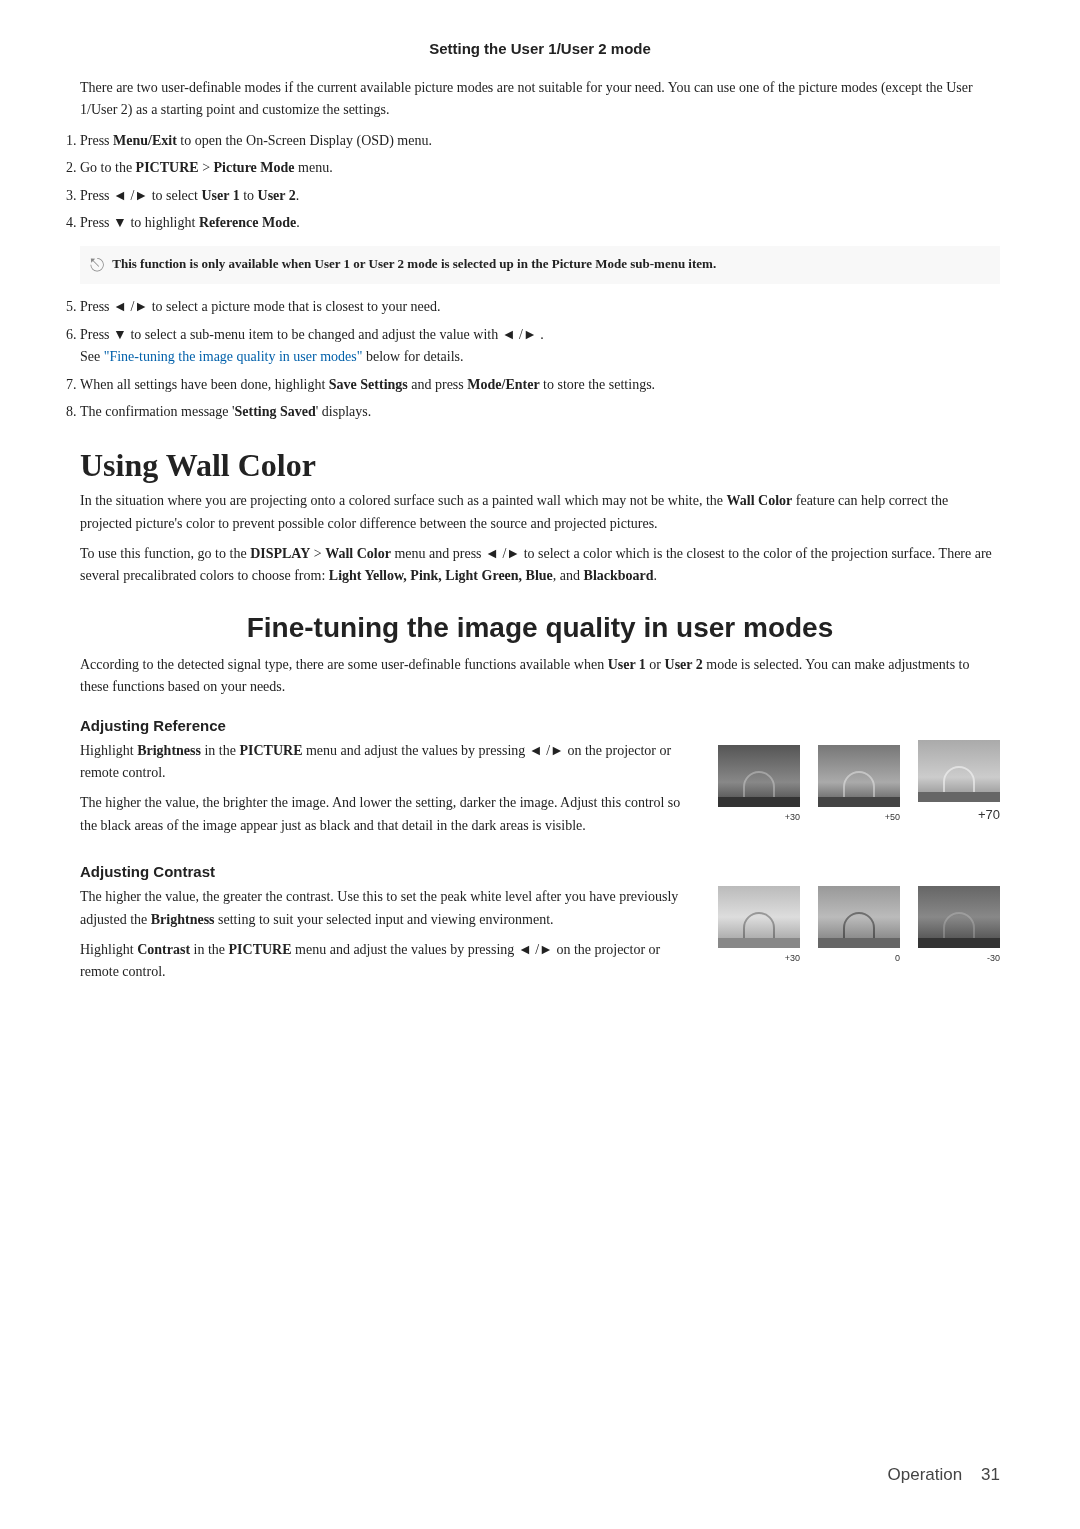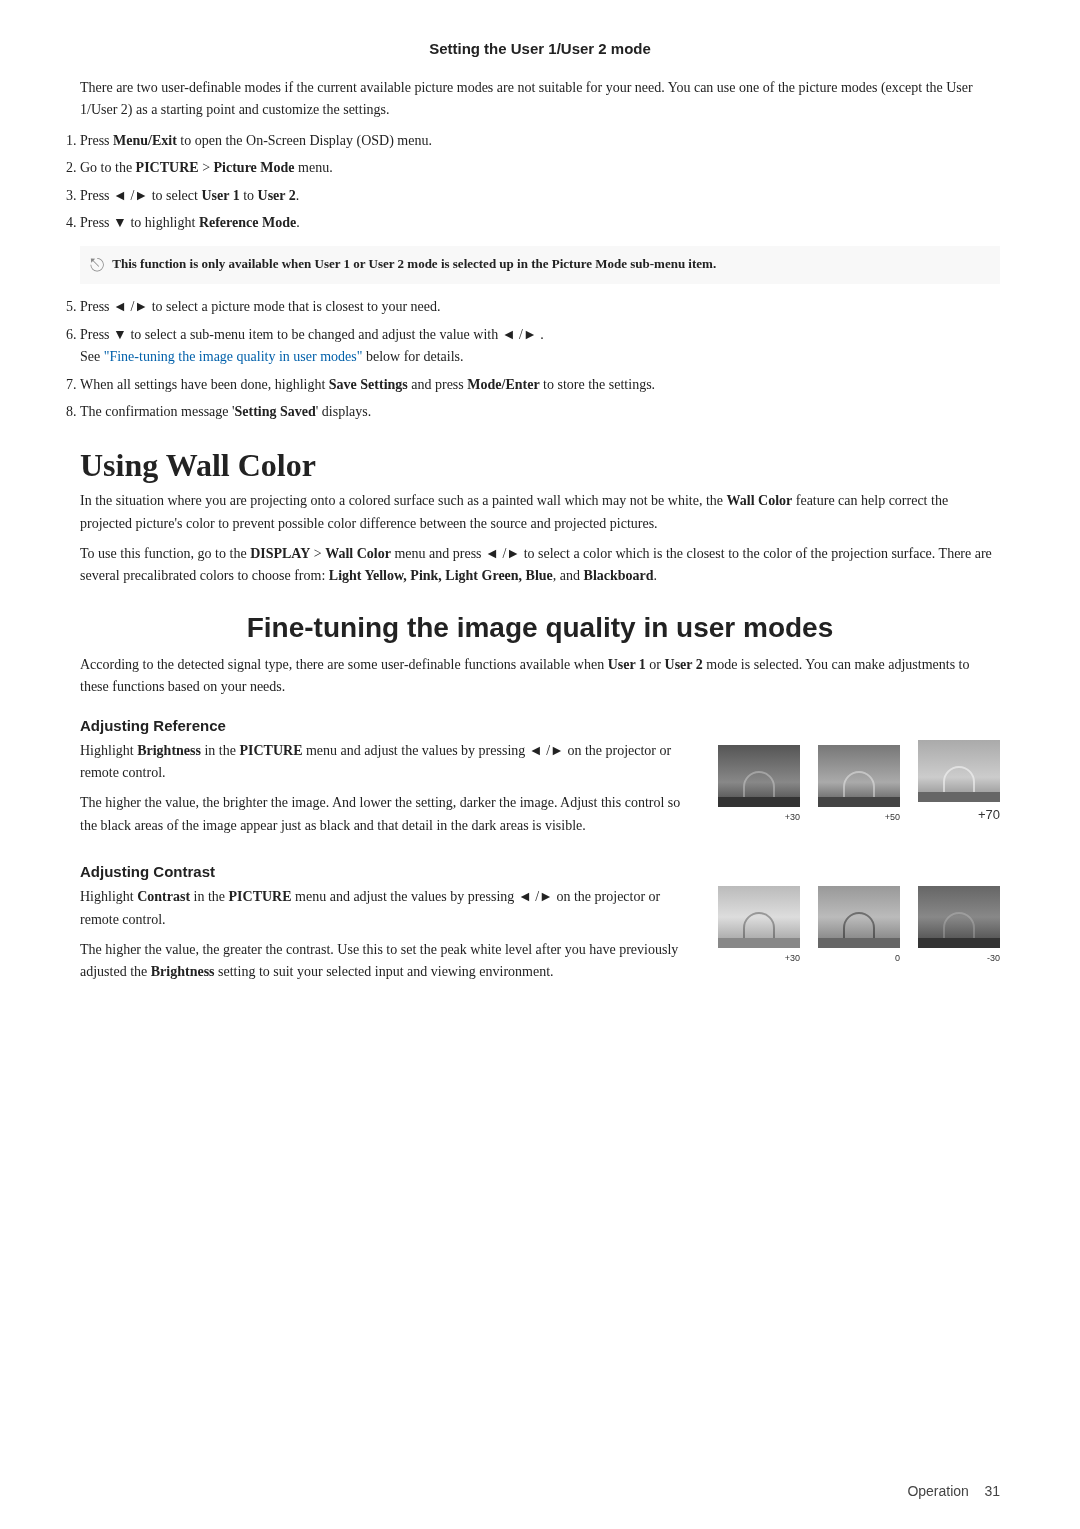--- a/index.html
+++ b/index.html
@@ -87,23 +87,23 @@
       flex: 1;
     }
     .two-col .img-col {
       flex-shrink: 0;
       display: flex;
       gap: 18px;
       align-items: flex-end;
     }
     .footer {
       position: absolute;
-      bottom: 30px;
+      bottom: 44px;
       right: 80px;
-      font-size: 14px;
+      font-size: 17px;
       color: #444;
       font-family: Arial, sans-serif;
     }
     .arrow-sym {
       font-style: normal;
     }
     
     .mini-img {
       width: 82px;
       height: 62px;
@@ -220,24 +220,24 @@
       <div style="font-size:13px;text-align:right;font-family:Arial,sans-serif;color:#333;margin-top:1px;">+70</div>
     </div>
   </div>
 </div>
 
 <h3 class="sub-heading">Adjusting Contrast</h3>
 
 <div class="two-col">
   <div class="text-col">
     <p>
+      The higher the value, the greater the contrast. Use this to set the peak white level after you have previously adjusted the <span class="bold">Brightness</span> setting to suit your selected input and viewing environment.
+    </p>
+    <p>
       Highlight <span class="bold">Contrast</span> in the <span class="bold">PICTURE</span> menu and adjust the values by pressing <span class="arrow-sym">◄ /►</span> on the projector or remote control.
-    </p>
-    <p>
-      The higher the value, the greater the contrast. Use this to set the peak white level after you have previously adjusted the <span class="bold">Brightness</span> setting to suit your selected input and viewing environment.
     </p>
   </div>
   <div class="img-col">
 
     <div style="display:inline-block;position:relative;">
       <div class="mini-img">
         <div style="position:relative;width:100%;height:100%;background:linear-gradient(to bottom, #bbb 0%, #ddd 50%, #999 100%);">
           <div style="position:absolute;bottom:8px;left:50%;transform:translateX(-50%);width:32px;height:28px;border:2px solid rgba(0,0,0,0.3);border-radius:16px 16px 0 0;"></div>
           <div style="position:absolute;bottom:0;left:0;right:0;height:10px;background:#888;"></div>
         </div>

